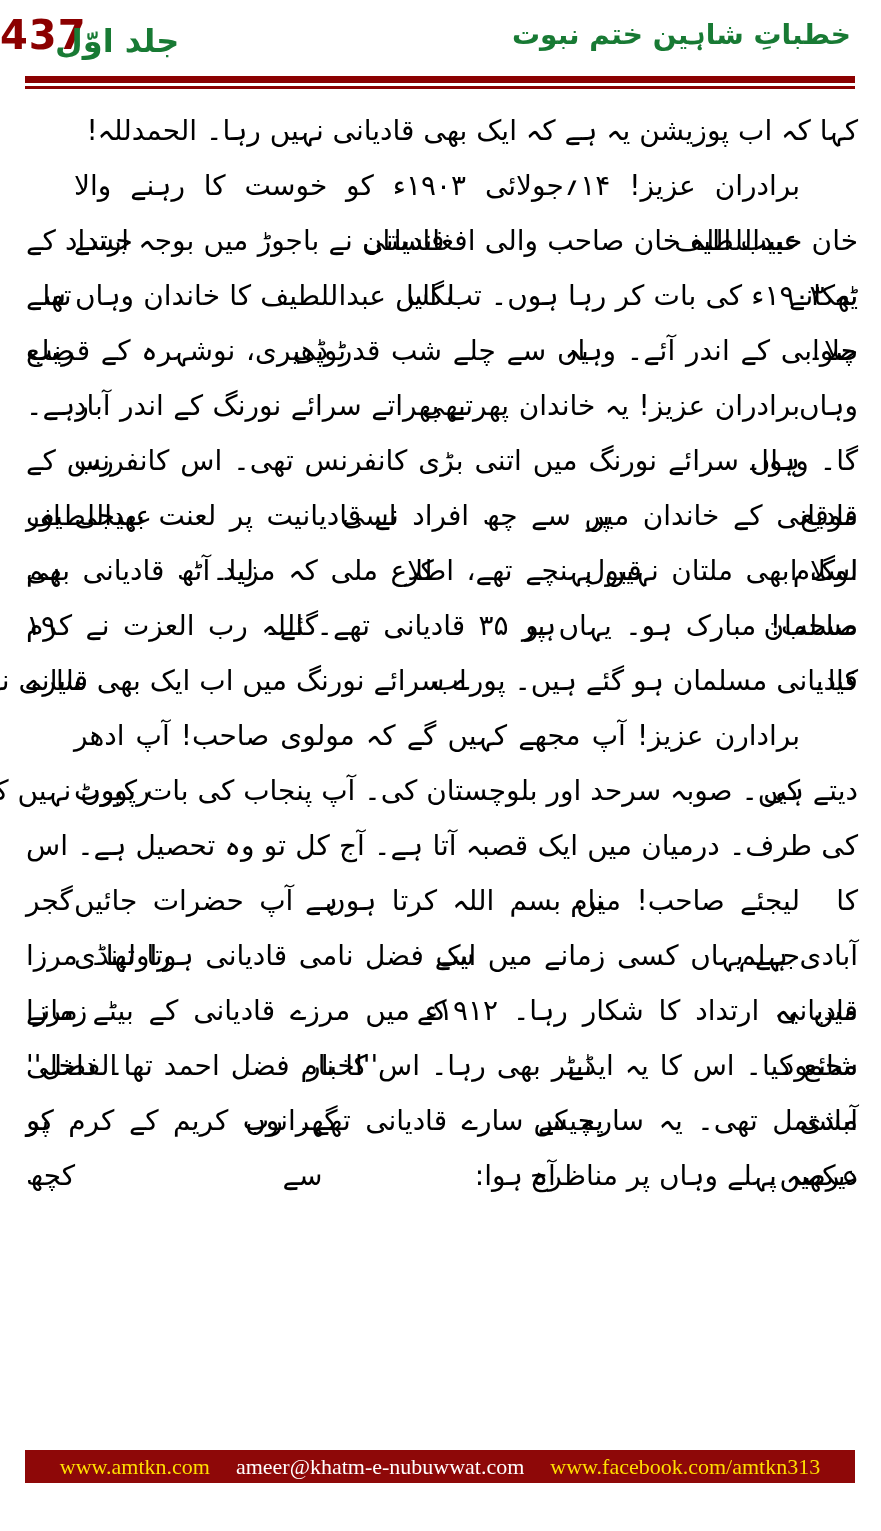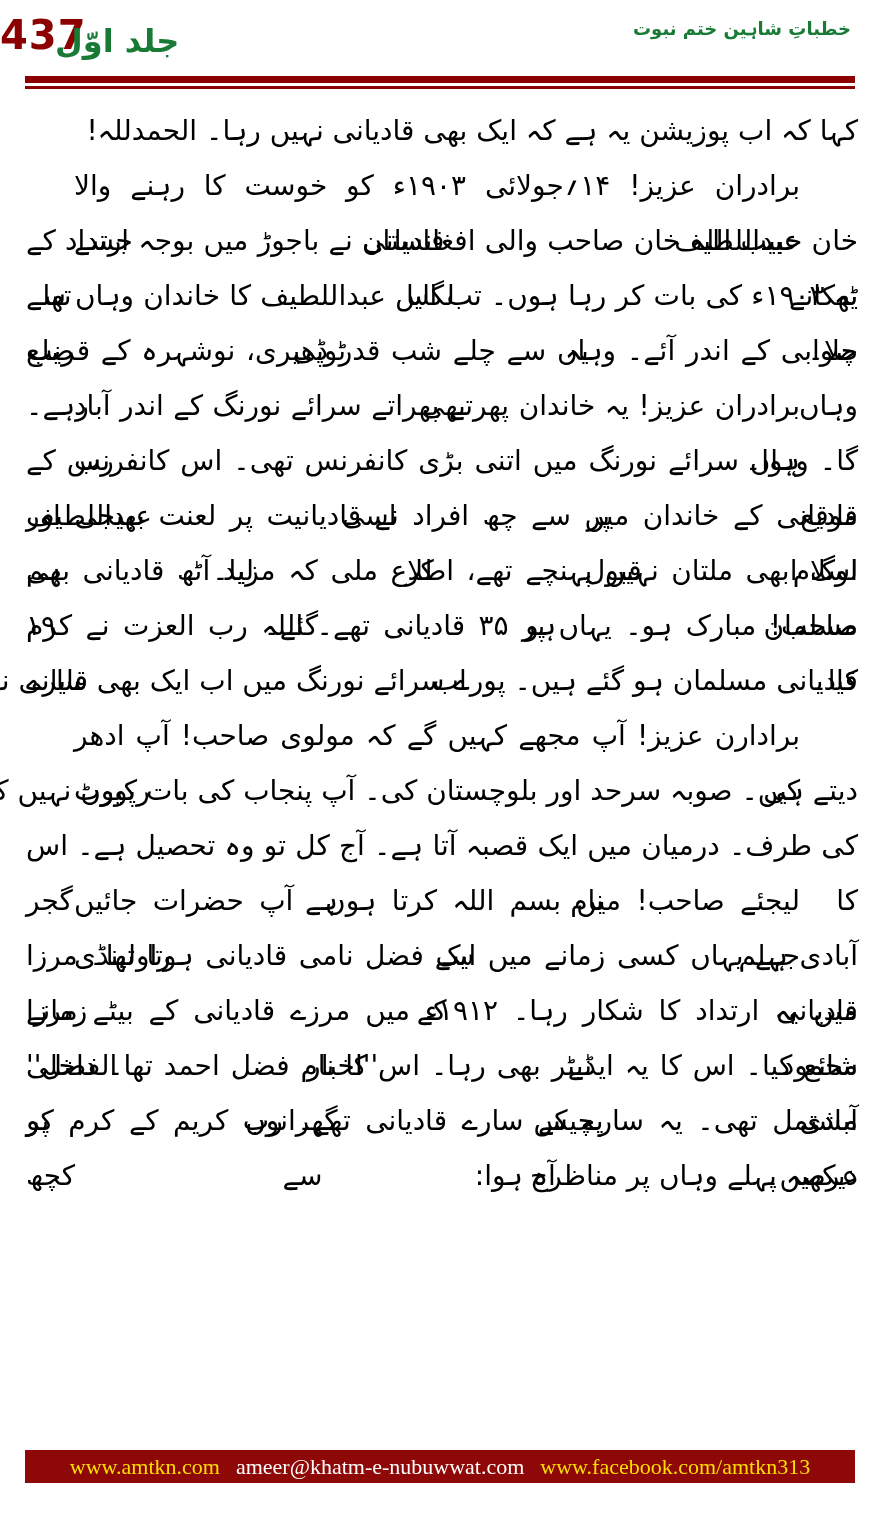--- a/index.html
+++ b/index.html
@@ -18,21 +18,21 @@
     background:var(--paper);
     position:relative;
     overflow:hidden;
     font-family:"DejaVu Sans","Liberation Sans",sans-serif;
     direction:rtl;
   }
   
   .header{position:absolute;top:0;right:0;left:0;height:75px;}
   .hdr-title{
     position:absolute;top:18px;right:30px;
-    color:var(--green);font-size:18px;font-weight:bold;
+    color:var(--green);font-size:28px;font-weight:bold;
     white-space:nowrap;
   }
   .hdr-page{
     position:absolute;top:12px;left:0;right:0;text-align:left;
     color:var(--dark-red);font-size:40px;font-weight:bold;
     font-family:"DejaVu Sans","Liberation Sans",sans-serif;
     letter-spacing:1px;
   }
   .hdr-volume{
     position:absolute;top:22px;left:55px;
@@ -66,21 +66,21 @@
     -moz-text-align-last:justify;
   }
   .line.right{text-align:right;}
   .line.center{}
   .line.indent{padding-right:58px;margin-left:48px;}
   
   .footer-bar{
     position:absolute;top:1450px;left:25px;right:26px;height:33px;
     background:var(--footer-bg);
     display:flex;align-items:center;justify-content:center;
-    gap:16px;
+    gap:26px;
     font-family:"Liberation Serif","DejaVu Serif",serif;
     font-size:22px;
     direction:ltr;
     white-space:nowrap;
   }
   .footer-bar .yellow{color:var(--footer-yellow);}
   .footer-bar .white{color:var(--footer-white);}
 </style>
 </head>
 <body>

